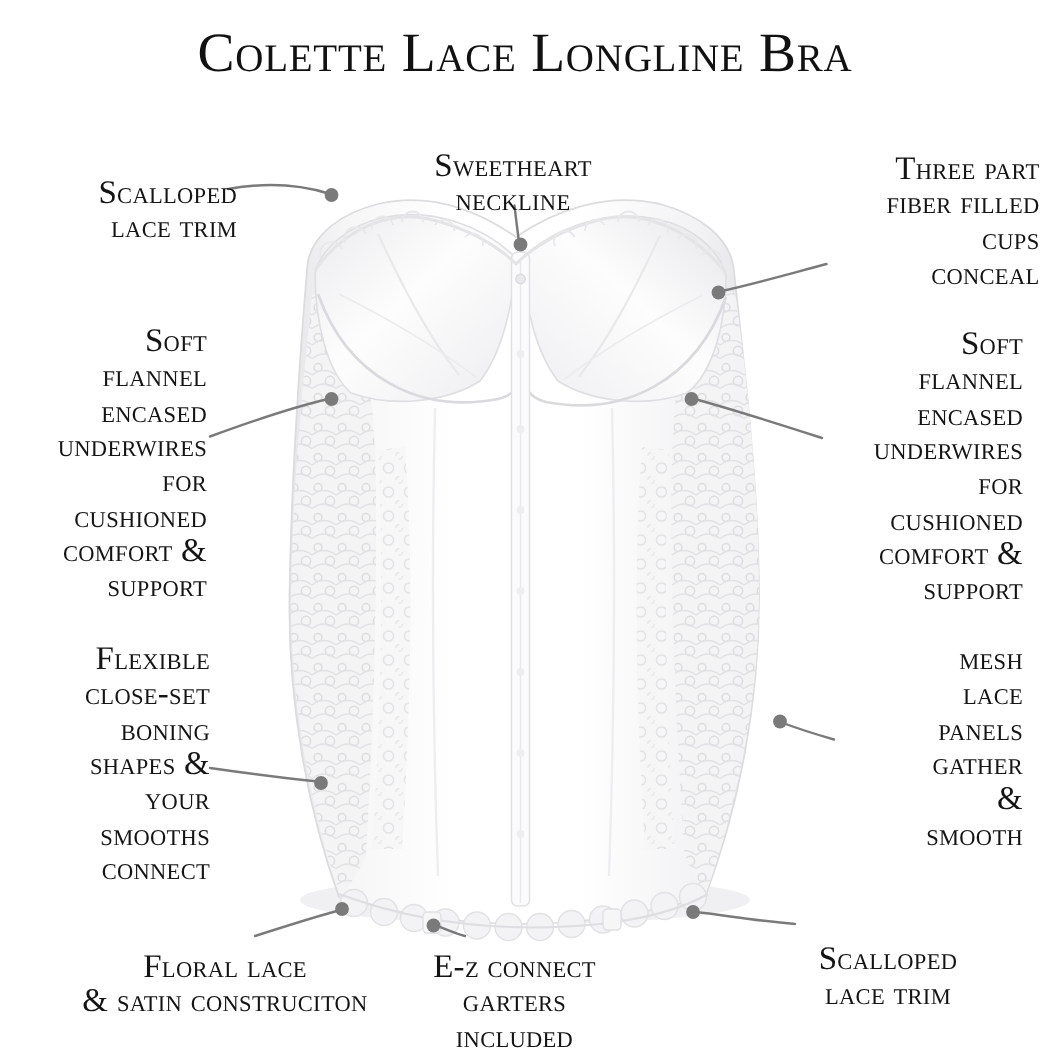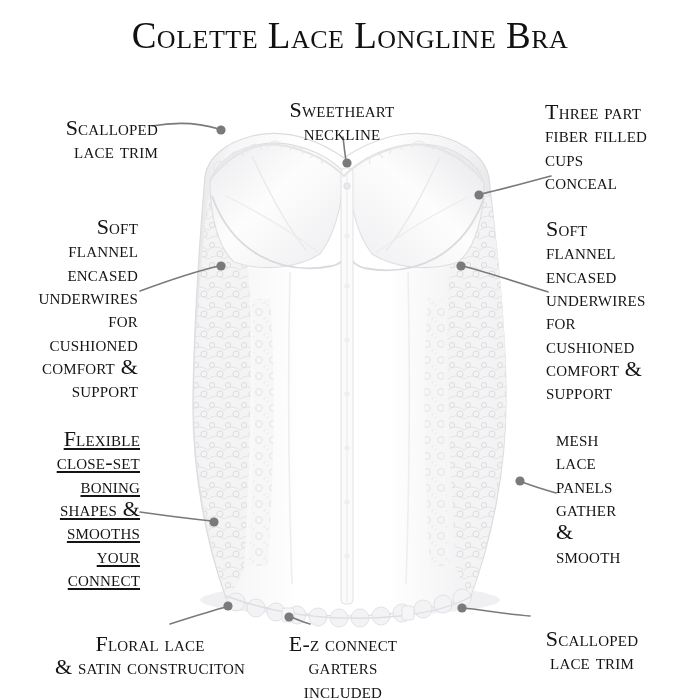--- a/index.html
+++ b/index.html
@@ -40,21 +40,21 @@
     position: absolute;
     font-family: "Liberation Serif", serif;
     font-variant: small-caps;
     color: #141414;
     font-size: 22px;
     line-height: 1.06;
     letter-spacing: 0.2px;
   }
   .label.center { text-align: center; }
   .label.right  { text-align: right; }
-  .label.left   { text-align: left; }
+  .label.left   { text-align: right; }
   .label .l1 { display: block; }
 </style>
 </head>
 <body>
 
 <div id="stage">
 
   <div id="title">Colette Lace Longline Bra</div>
 
   <svg class="layer" viewBox="0 0 700 700" aria-hidden="true">
@@ -255,27 +255,27 @@
       <div class="label left" style="left: 546px; top: 217px; width: 136px; color: rgb(20, 20, 20);">
         <span class="l1">Soft</span>
         <span class="l1">flannel</span>
         <span class="l1">encased</span>
         <span class="l1">underwires</span>
         <span class="l1">for</span>
         <span class="l1">cushioned</span>
         <span class="l1">comfort &amp;</span>
         <span class="l1">support</span>
       </div>
-      <div class="label right" style="left: 18px; top: 427px; width: 122px; color: rgb(20, 20, 20); text-decoration: underline;">
+      <div class="label right" style="left: 18px; top: 427px; width: 122px; color: rgb(20, 20, 20);">
         <span class="l1">Flexible</span>
         <span class="l1">close-set</span>
         <span class="l1">boning</span>
         <span class="l1">shapes &amp;</span>
+        <span class="l1">your</span>
         <span class="l1">smooths</span>
-        <span class="l1">your</span>
         <span class="l1">connect</span>
       </div>
       <div class="label left" style="left: 556px; top: 427px; width: 126px; color: rgb(20, 20, 20);">
         <span class="l1">mesh</span>
         <span class="l1">lace</span>
         <span class="l1">panels</span>
         <span class="l1">gather</span>
         <span class="l1">&amp;</span>
         <span class="l1">smooth</span>
       </div>

